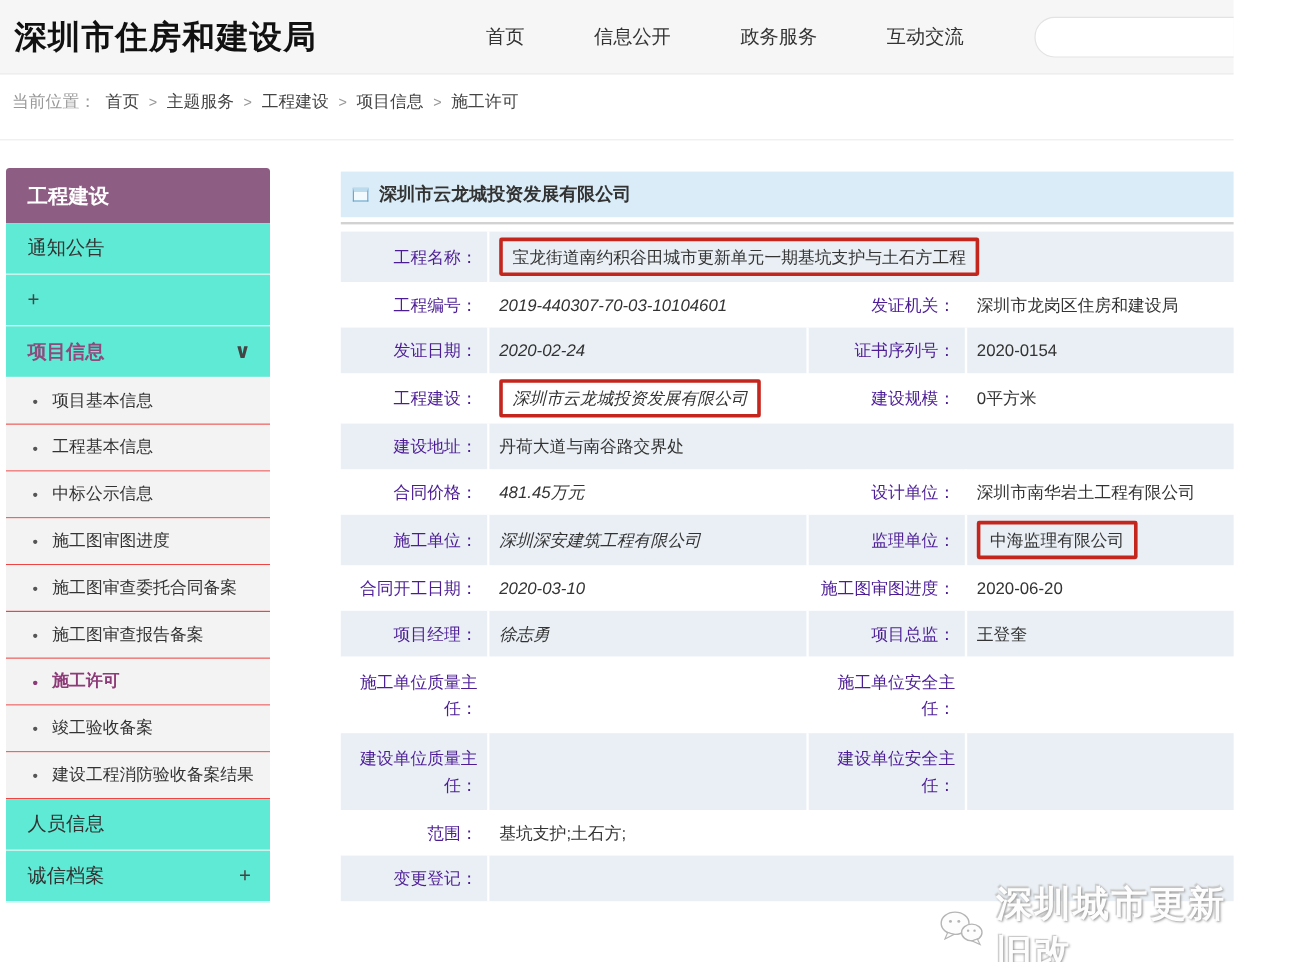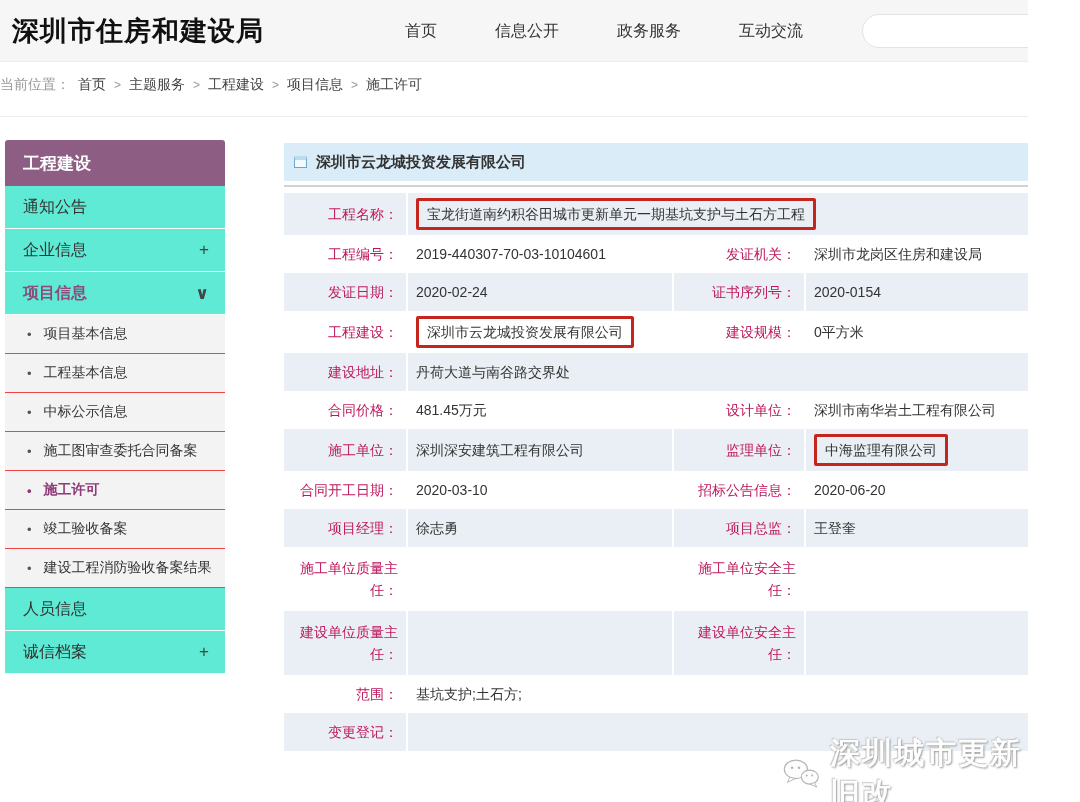--- a/index.html
+++ b/index.html
@@ -12,21 +12,21 @@
   .logo { font-size:27px; font-weight:bold; color:#111; margin-left:12px; letter-spacing:1px; }
   .nav { display:flex; position:absolute; left:405px; top:0; height:62px; align-items:center; gap:58px; }
   .nav-item { font-size:16px; color:#333; cursor:pointer; white-space:nowrap; }
   .searchbox { position:absolute; left:862px; top:14px; width:232px; height:34px; background:#fff;
                border:1px solid #e3e3e3; border-radius:17px; display:flex; align-items:center; }
   .search-input { border:none; outline:none; background:transparent; flex:1; height:30px;
                   margin-left:14px; font-size:14px; }
   .search-icon { width:18px; height:18px; margin-right:14px; flex:0 0 auto; }
 
   
-  .breadcrumb { position:absolute; left:0; top:76px; font-size:14px; color:#999;
+  .breadcrumb { position:absolute; left:10px; top:76px; font-size:14px; color:#999;
                 display:flex; align-items:center; gap:8px; }
   .crumb { color:#444; cursor:pointer; }
   .crumb-sep { color:#999; font-size:12px; }
   .hr-top { position:absolute; left:0; top:116px; width:1080px; height:1px; background:#ededed; }
 
   
   .sidebar { position:absolute; left:5px; top:140px; width:220px; }
   .side-header { height:46px; background:#8e5d83; border-radius:3px 3px 0 0; color:#fff;
                  font-size:17px; font-weight:bold; display:flex; align-items:center; padding-left:18px; }
   .side-item { height:43px; background:#5eead4; border-bottom:1px solid #f9f9f9; display:flex;
@@ -49,25 +49,25 @@
   .back-link { font-size:14px; font-weight:bold; color:#7f1d1d; cursor:pointer; }
   .title-sep { height:2px; background:#d2d2d2; margin-top:4px; }
 
   .table { margin-top:6px; }
   .row { display:flex; min-height:38px; }
   .row.tall { min-height:64px; }
   .row.tall1 { min-height:42px; }
   .cell { display:flex; align-items:center; border-right:2px solid #fff; }
   .cell:last-child { border-right:none; }
   .row.shaded .cell { background:#e9eff4; }
-  .lab { justify-content:flex-end; text-align:right; font-size:14px; color:#be185d;
+  .lab { justify-content:flex-end; text-align:right; font-size:14px; color:#4c1d95;
          padding:4px 8px 4px 10px; line-height:22px; }
   .val { font-size:14px; color:#333; padding:4px 6px 4px 8px; line-height:20px; }
   .c-l1 { width:124px; }
-  .c-v1 { width:266px; }
+  .c-v1 { width:266px;font-style:italic; }
   .c-l2 { width:132px; }
   .c-v2 { flex:1; }
   .c-vfull { flex:1; }
   .redbox { display:inline-block; border:3px solid #c4261d; padding:3px 8px; border-radius:2px; }
 
   
   .watermark { position:absolute; left:782px; top:733px; display:flex; align-items:center;
                color:#fdfdfd; text-shadow:1px 1px 2px #9a9a9a, -1px -1px 1px #c8c8c8;
                font-size:30px; font-weight:bold; letter-spacing:2px; }
   .wm-icon { margin-right:8px; }
@@ -108,39 +108,44 @@
   </div>
   <div class="hr-top"></div>
 
   <div class="sidebar">
     <div class="side-header">工程建设</div>
 
     <div class="side-item">
       <span class="grow">通知公告</span>
     </div>
     <div class="side-item">
-      <span class="grow">企业信息</span>
       <span class="suffix">+</span>
     </div>
     <div class="side-item purple">
       <span class="grow">项目信息</span>
       <span class="suffix">∨</span>
     </div>
 
     <div class="side-sub">
       <span>项目基本信息</span>
     </div>
     <div class="side-sub">
       <span>工程基本信息</span>
     </div>
     <div class="side-sub">
       <span>中标公示信息</span>
     </div>
     <div class="side-sub">
+      <span>施工图审图进度</span>
+    </div>
+    <div class="side-sub">
       <span>施工图审查委托合同备案</span>
+    </div>
+    <div class="side-sub">
+      <span>施工图审查报告备案</span>
     </div>
     <div class="side-sub active">
       <span>施工许可</span>
     </div>
     <div class="side-sub">
       <span>竣工验收备案</span>
     </div>
     <div class="side-sub">
       <span>建设工程消防验收备案结果</span>
     </div>
@@ -211,21 +216,21 @@
         <div class="cell val c-v1">深圳深安建筑工程有限公司</div>
         <div class="cell lab c-l2">监理单位：</div>
         <div class="cell val c-v2">
           <span class="redbox">中海监理有限公司</span>
         </div>
       </div>
 
       <div class="row">
         <div class="cell lab c-l1">合同开工日期：</div>
         <div class="cell val c-v1">2020-03-10</div>
-        <div class="cell lab c-l2">招标公告信息：</div>
+        <div class="cell lab c-l2">施工图审图进度：</div>
         <div class="cell val c-v2">2020-06-20</div>
       </div>
 
       <div class="row shaded">
         <div class="cell lab c-l1">项目经理：</div>
         <div class="cell val c-v1">徐志勇</div>
         <div class="cell lab c-l2">项目总监：</div>
         <div class="cell val c-v2">王登奎</div>
       </div>
 

